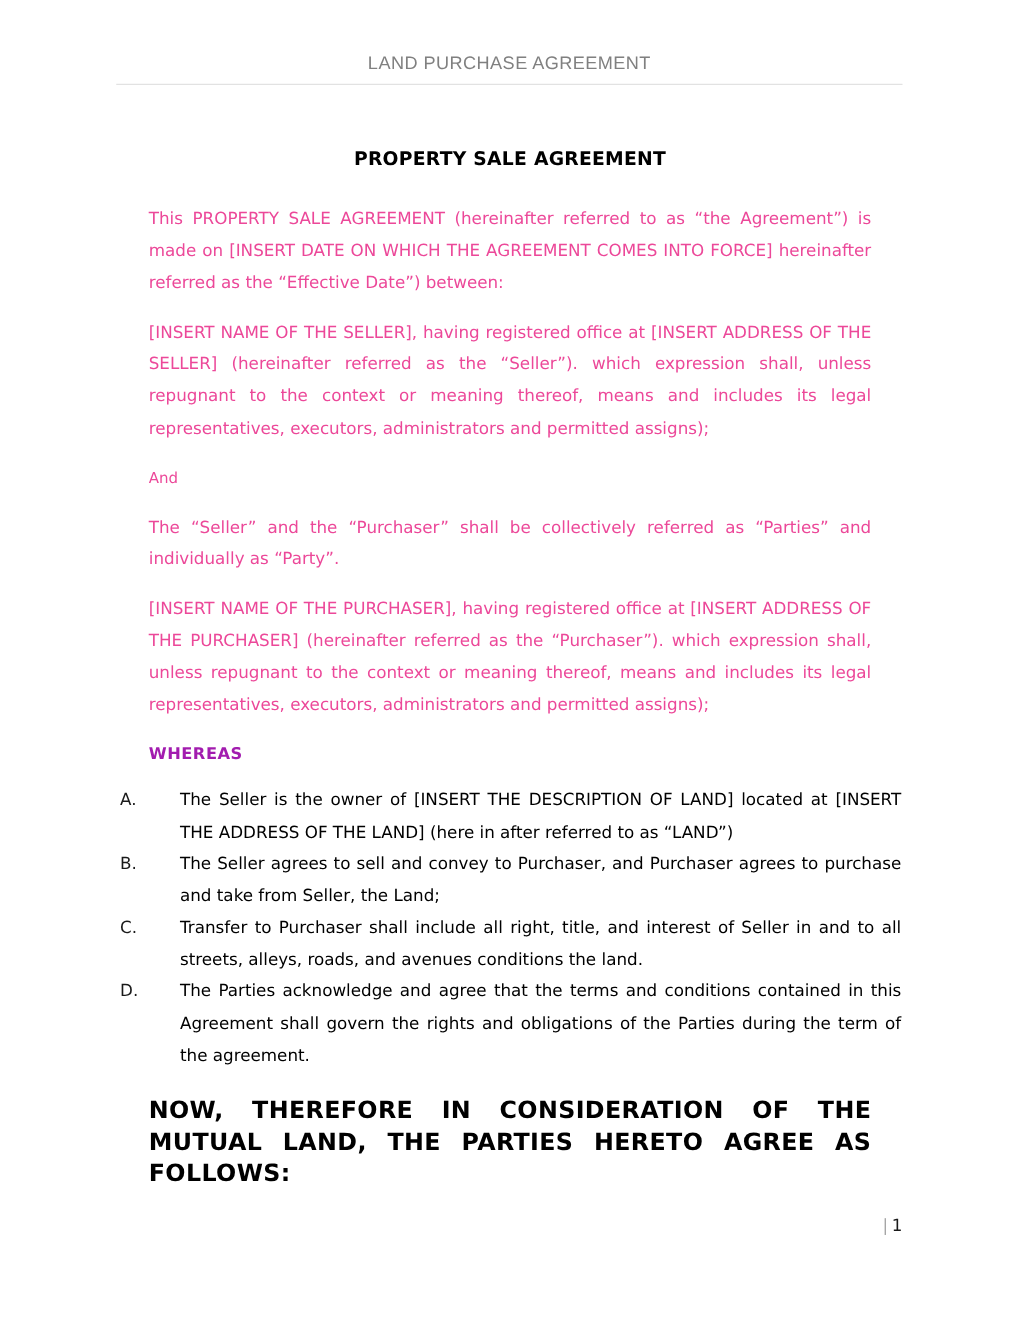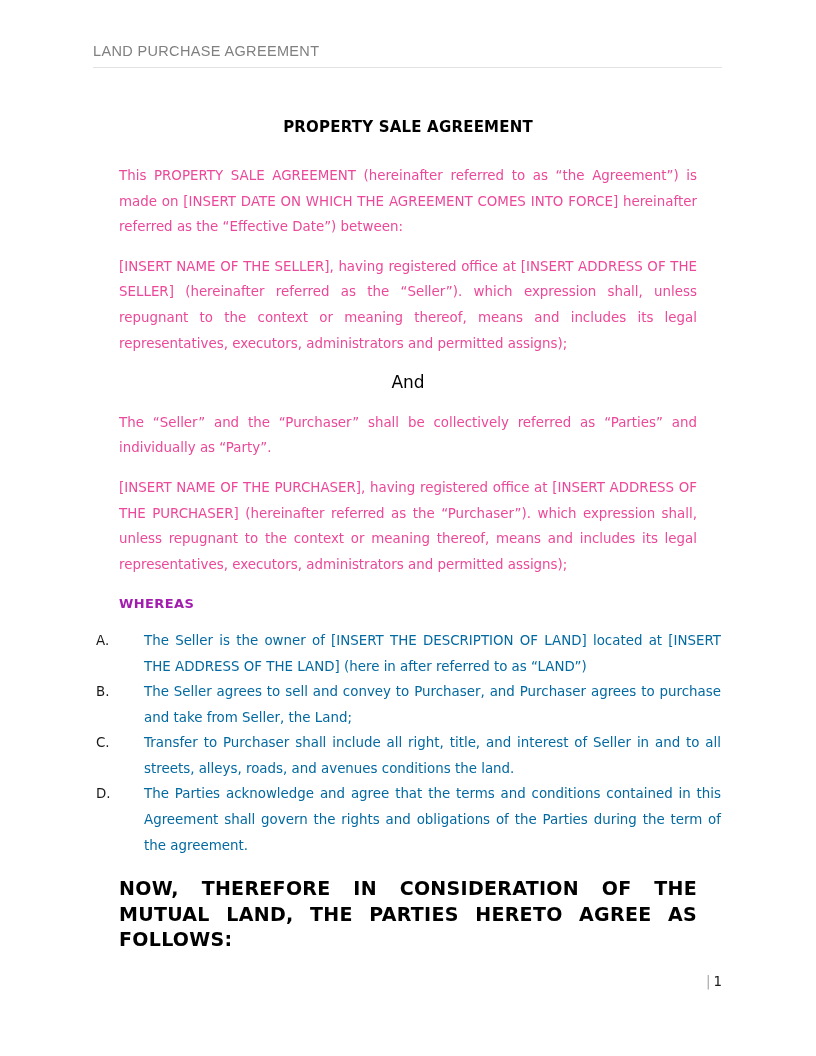--- a/index.html
+++ b/index.html
@@ -21,21 +21,21 @@
   }
 
   
   .page-header {
     position: absolute;
     top: 44px;
     left: 93px;
     width: 629px;
     padding-bottom: 7px;
     border-bottom: 1px solid #e2e2e2;
-    text-align: left;
+    text-align: center;
   }
   .page-header-title {
     font-family: "Liberation Sans", sans-serif;
     font-size: 14.5px;
     color: #808080;
     letter-spacing: 0.35px;
     line-height: 1.1;
     white-space: nowrap;
   }
 
@@ -63,24 +63,24 @@
     font-size: 13.4px;
     line-height: 25.6px;
     color: #ec4899;
     text-align: justify;
     text-justify: inter-word;
     margin: 0 0 14px 0;
   }
 
   .para-plain {
     width: 578px;
-    font-size: 17px;
-    line-height: 25.6px;
-    color: #000000;
-    text-align: center;
+    font-size: 12px;
+    line-height: 25.6px;
+    color: #ec4899;
+    text-align: left;
     margin: 0 0 14px 0;
   }
 
   .heading-whereas {
     font-weight: bold;
     font-size: 13px;
     color: #a21caf;
     letter-spacing: 0.4px;
     line-height: 25.6px;
     margin: 8px 0 11px 0;
@@ -101,21 +101,21 @@
   .list-marker {
     flex: 0 0 48px;
     font-size: 13.4px;
     line-height: 25.6px;
     color: #1a1a1a;
   }
   .list-text {
     flex: 1 1 auto;
     font-size: 13.4px;
     line-height: 25.6px;
-    color: #0369a1;
+    color: #000000;
     text-align: justify;
     text-justify: inter-word;
   }
 
   .closing-statement {
     width: 578px;
     font-weight: bold;
     font-size: 19px;
     letter-spacing: 0.3px;
     line-height: 25.6px;

